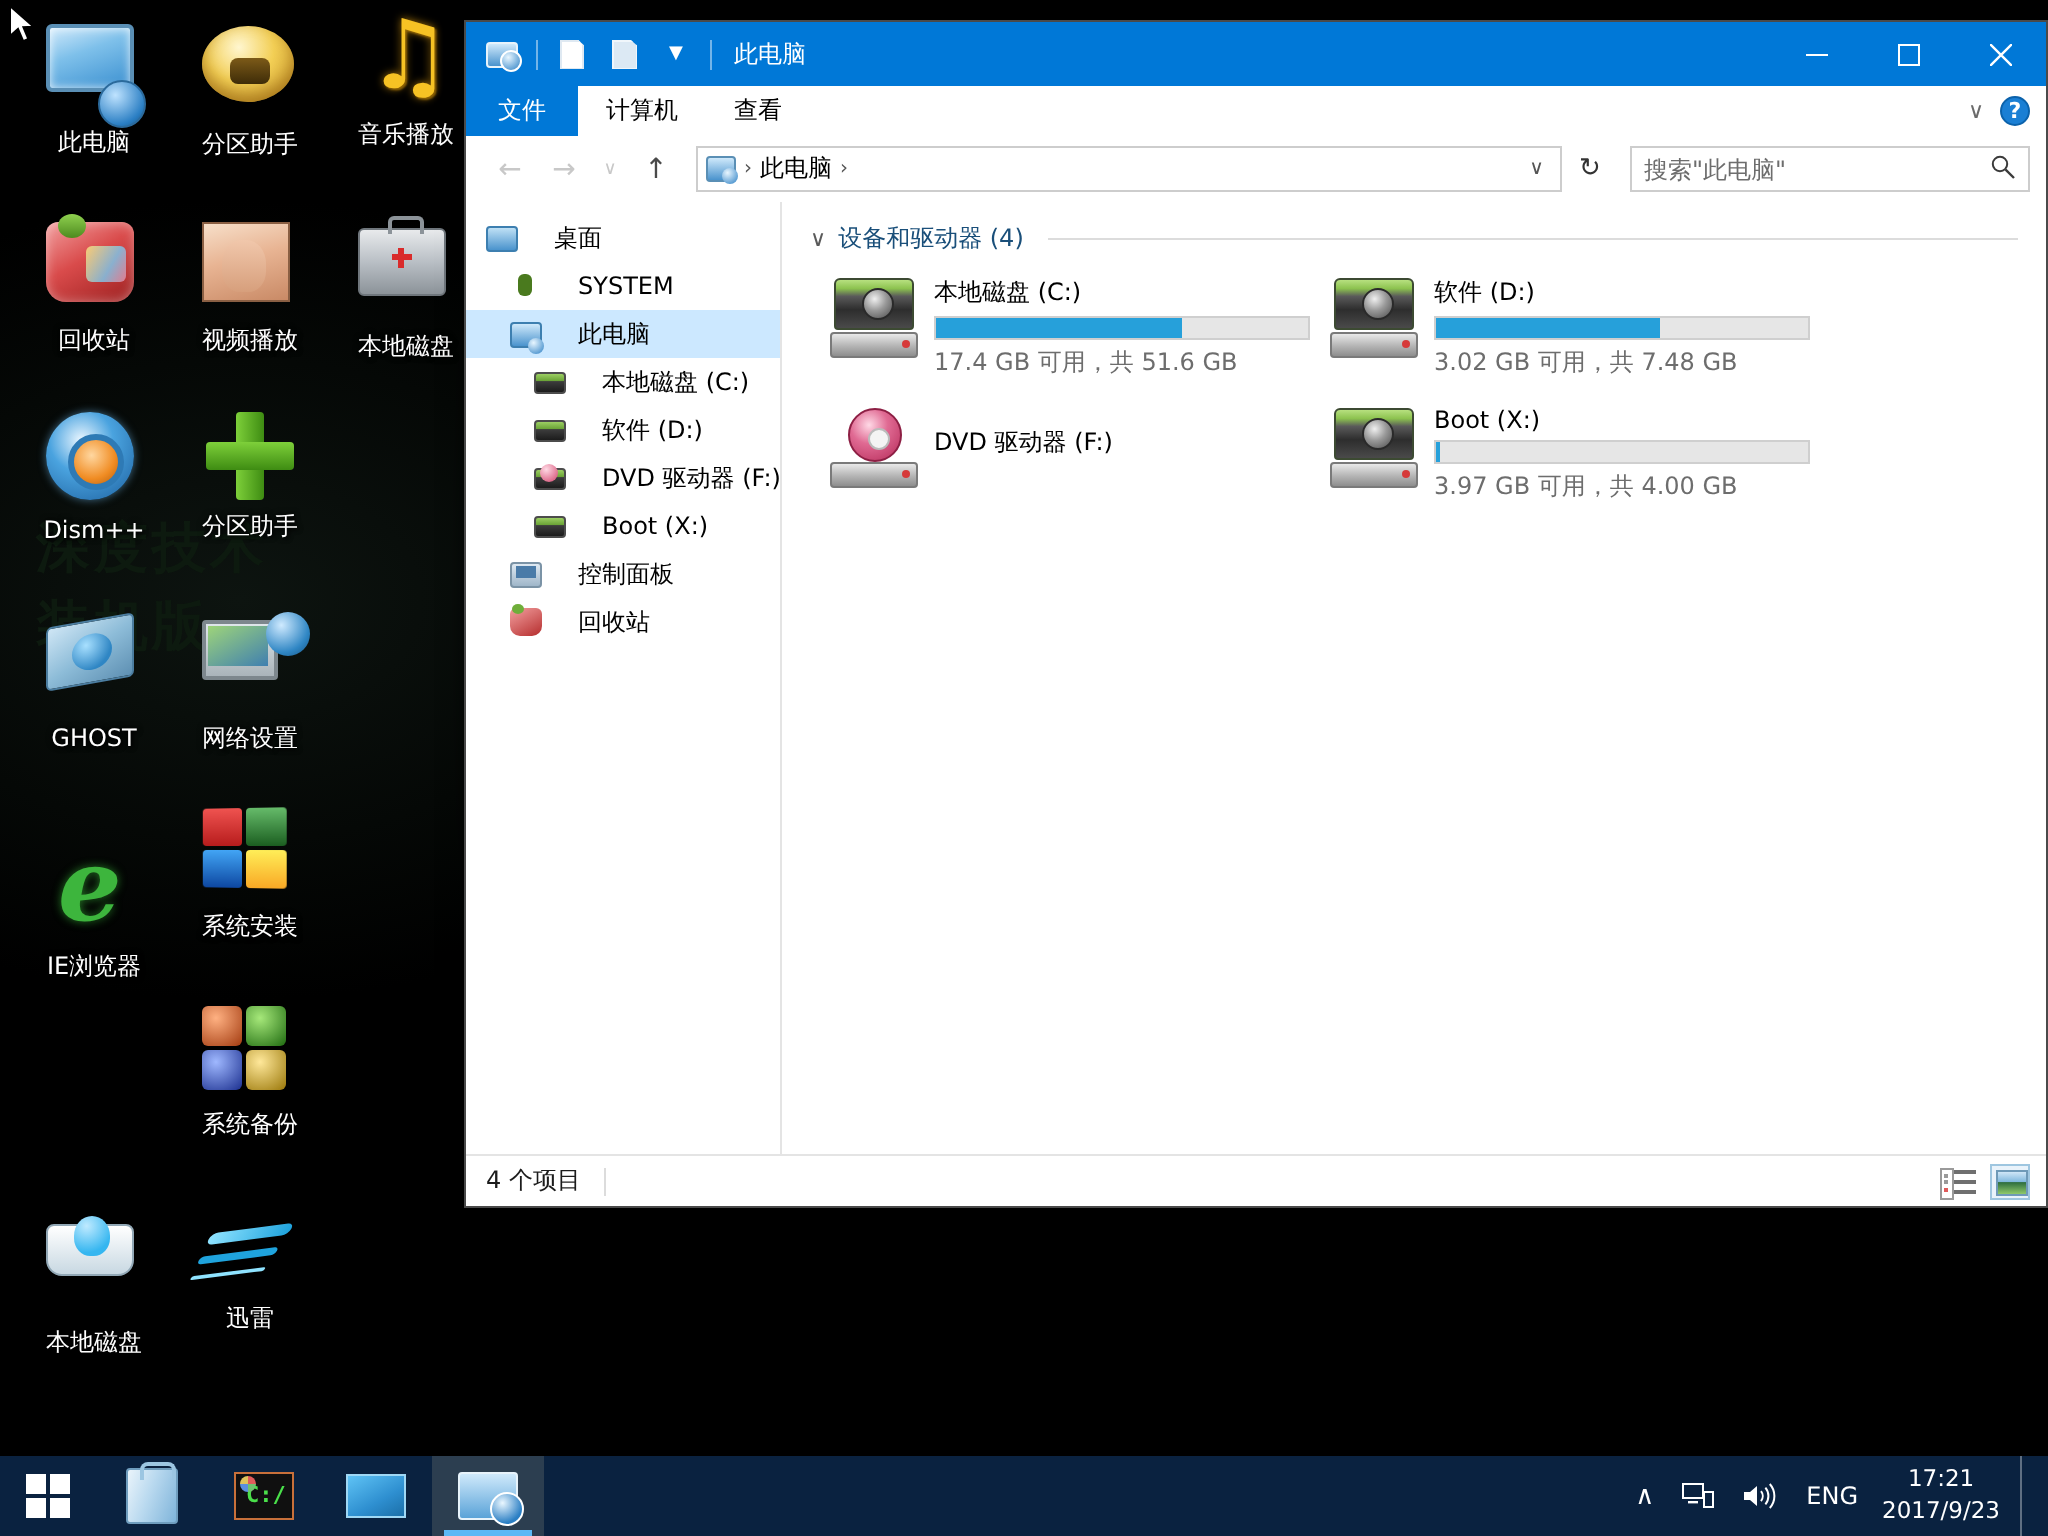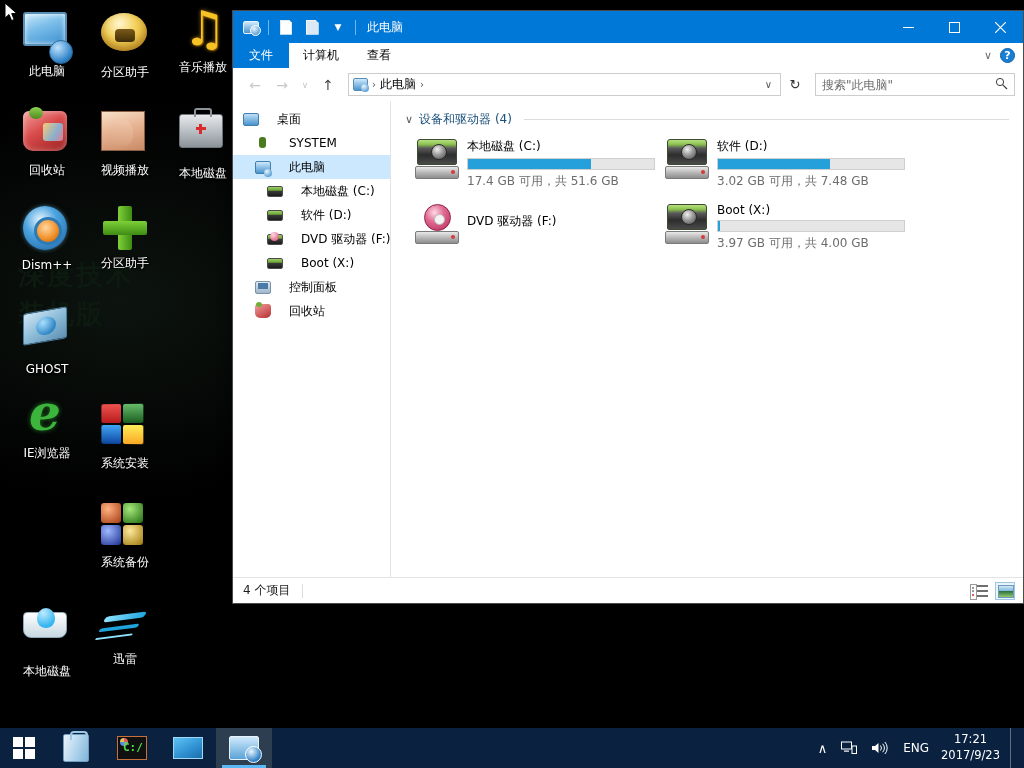--- a/index.html
+++ b/index.html
@@ -621,21 +621,27 @@
         <div class="ic-datarecovery"></div>
       </div>
       <div class="label">分区助手</div>
     </div>
     <div class="desk-icon" style="left: 8px; top: 302px;">
       <div class="glyph">
         <div class="ic-ghost"></div>
       </div>
       <div class="label">GHOST</div>
     </div>
-    <div class="desk-icon" style="left: 8px; top: 394px;">
+    <div class="desk-icon" style="left: 86px; top: 302px;">
+      <div class="glyph">
+        <div class="ic-network"></div>
+      </div>
+      <div class="label">网络设置</div>
+    </div>
+    <div class="desk-icon" style="left: 8px; top: 424px;">
       <div class="glyph">
         <div class="ic-ie"></div>
       </div>
       <div class="label">IE浏览器</div>
     </div>
     <div class="desk-icon" style="left: 86px; top: 400px; text-align: center;">
       <div class="glyph">
         <div class="ic-winlogo">
           <i></i>
           <i></i>

